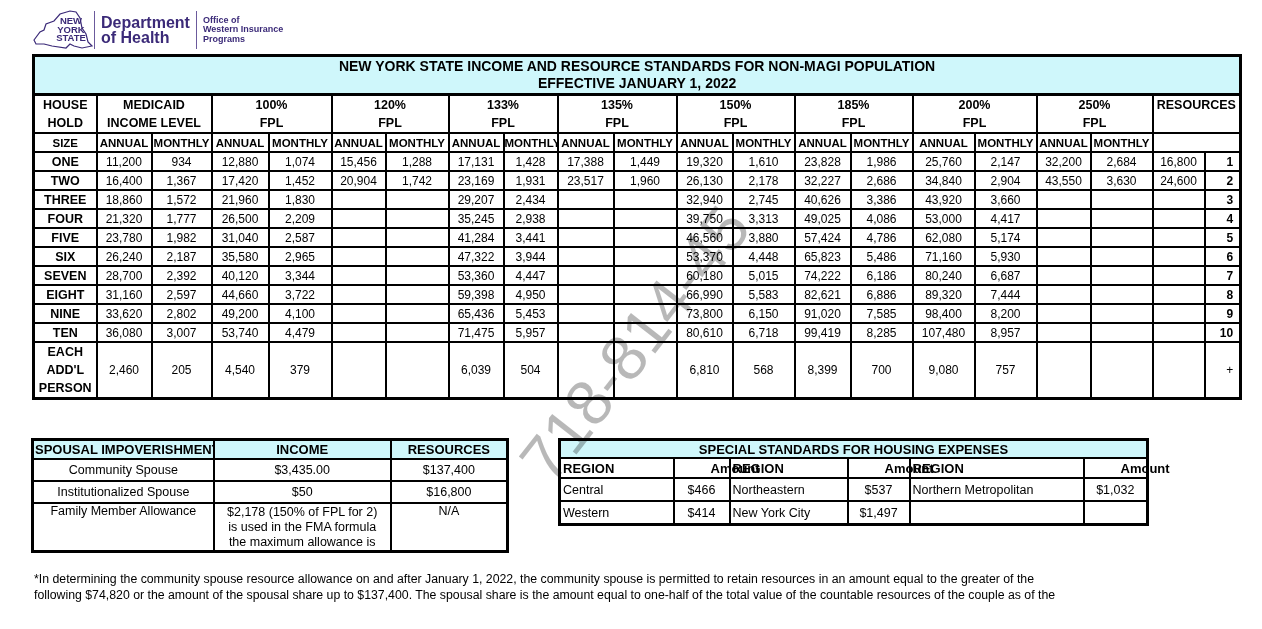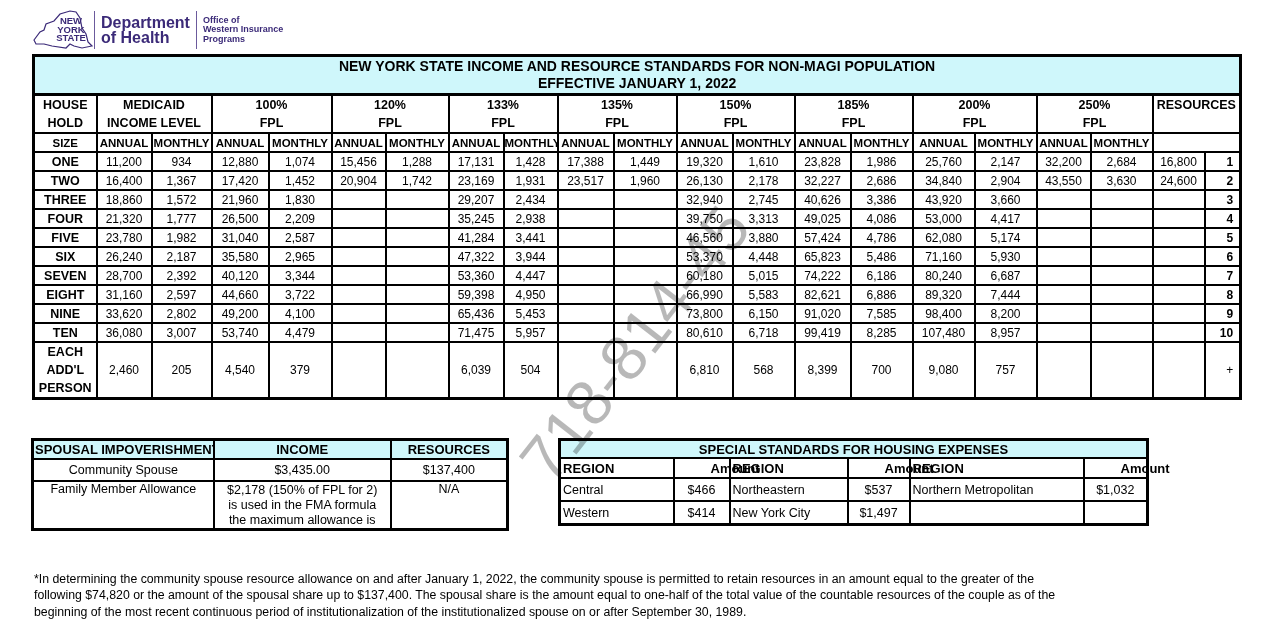--- a/index.html
+++ b/index.html
@@ -441,20 +441,25 @@
     <th class="first">SPOUSAL IMPOVERISHMENT</th>
     <th>INCOME</th>
     <th>RESOURCES</th>
   </tr>
   <tr>
     <td>Community Spouse</td>
     <td>$3,435.00</td>
     <td>$137,400</td>
   </tr>
   <tr>
+    <td>Institutionalized Spouse</td>
+    <td>$50</td>
+    <td>$16,800</td>
+  </tr>
+  <tr>
     <td class="lbl">Family Member Allowance</td>
     <td class="fma">
       <div>$2,178 (150% of FPL for 2)</div>
       <div>is used in the FMA formula</div>
       <div>the maximum allowance is</div>
     </td>
     <td class="lbl">N/A</td>
   </tr>
 </tbody>
   </table>
@@ -495,16 +500,15 @@
     <td class="amt">$1,497</td>
     <td></td>
     <td class="amt"></td>
   </tr>
 </tbody>
   </table>
 
 <div class="footnote">
   <div>*In determining the community spouse resource allowance on and after January 1, 2022, the community spouse is permitted to retain resources in an amount equal to the greater of the</div>
   <div>following $74,820 or the amount of the spousal share up to $137,400.  The spousal share is the amount equal to one-half of the total value of the countable resources of the couple as of the</div>
-  <div>beginning of the most recent continuous period of institutionalization of the institutionalized spouse on or after September 30, 1989.</div>
 </div>
 
 <div class="watermark">718-814-45</div>
 
 </body></html>

